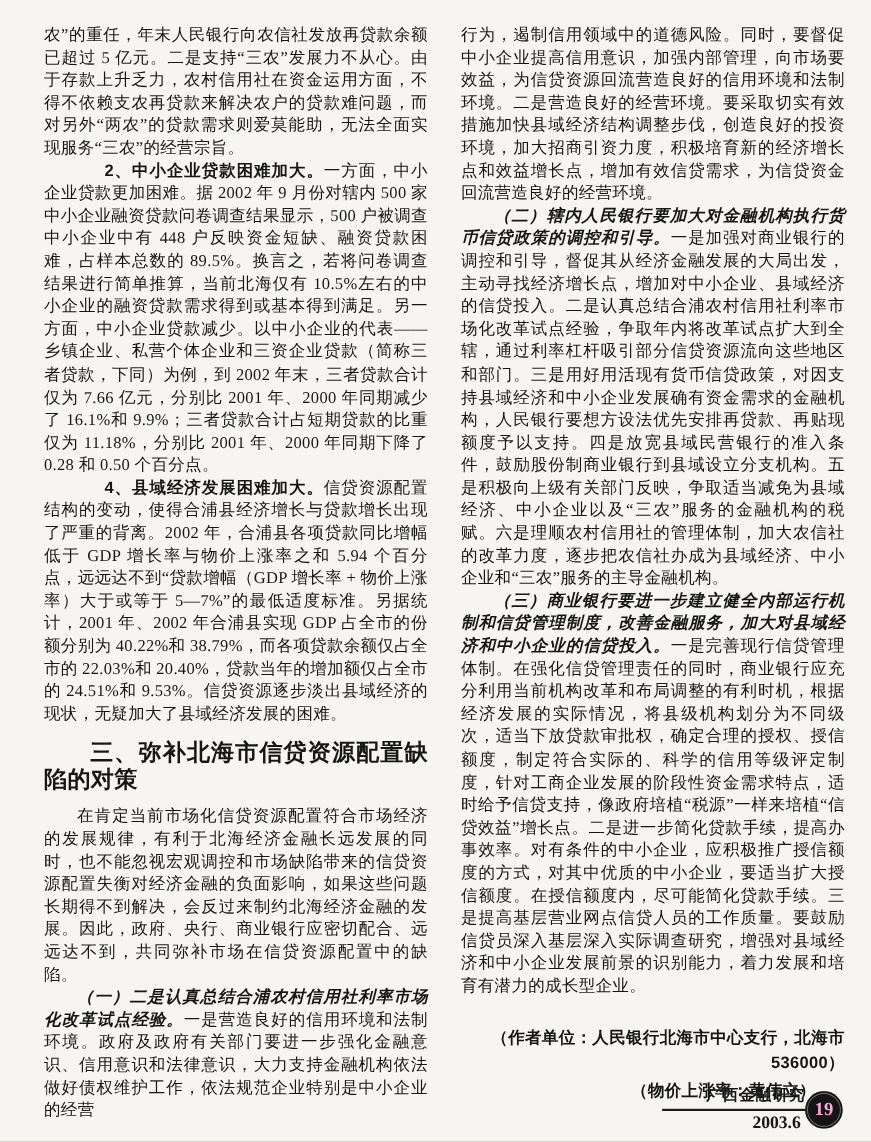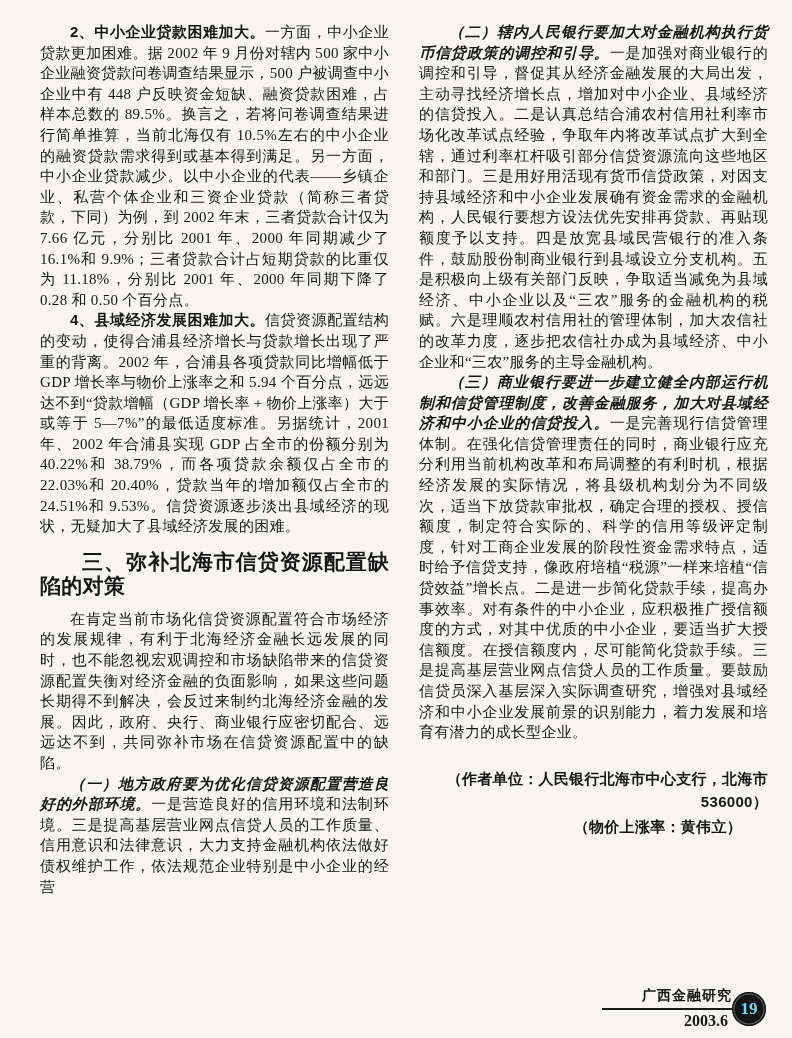--- a/index.html
+++ b/index.html
@@ -29,20 +29,21 @@
     letter-spacing:0.3px;
   }
   .para{
     margin:0;
     text-indent:2em;
   }
   .no-indent{text-indent:0;}
   .lead-hei{
     font-weight:700;
     font-family:"Liberation Sans","DejaVu Sans",sans-serif;
+    margin-left:25px;
   }
   .lead-kai{
     font-weight:700;
     font-style:italic;
   }
   .section-heading{
     margin:13px 0 11px;
     text-indent:2em;
     font-size:21px;
     line-height:24px;
@@ -83,51 +84,53 @@
   }
   .footer-issue{
     font-weight:700;
     font-size:16px;
     padding:2px 14px 0 0;
   }
   .footer-page{
     width:34px;height:34px;
     border-radius:50%;
     background:#141414;
-    color:#7dd3fc;
+    color:#f9a8d4;
     display:flex;
     align-items:center;
     justify-content:center;
     font-family:"Liberation Serif","DejaVu Serif",serif;
     font-weight:700;
     font-size:17px;
     margin-left:-10px;
     box-shadow:inset 0 0 0 1.5px #141414, inset 0 0 0 2.5px rgba(255,255,255,.35);
   }
 </style>
 </head>
 <body>
 
 <div class="page">
   <div class="columns">
 
     <div class="col">
+      <p class="para no-indent"><span>农”的重任，年末人民银行向农信社发放再贷款余额已超过 5 亿元。二是支持“三农”发展力不从心。由于存款上升乏力，农村信用社在资金运用方面，不得不依赖支农再贷款来解决农户的贷款难问题，而对另外“两农”的贷款需求则爱莫能助，无法全面实现服务“三农”的经营宗旨。</span></p>
 
       <p class="para"><span class="lead-hei">2、中小企业贷款困难加大。</span><span>一方面，中小企业贷款更加困难。据 2002 年 9 月份对辖内 500 家中小企业融资贷款问卷调查结果显示，500 户被调查中小企业中有 448 户反映资金短缺、融资贷款困难，占样本总数的 89.5%。换言之，若将问卷调查结果进行简单推算，当前北海仅有 10.5%左右的中小企业的融资贷款需求得到或基本得到满足。另一方面，中小企业贷款减少。以中小企业的代表——乡镇企业、私营个体企业和三资企业贷款（简称三者贷款，下同）为例，到 2002 年末，三者贷款合计仅为 7.66 亿元，分别比 2001 年、2000 年同期减少了 16.1%和 9.9%；三者贷款合计占短期贷款的比重仅为 11.18%，分别比 2001 年、2000 年同期下降了 0.28 和 0.50 个百分点。</span></p>
 
       <p class="para"><span class="lead-hei">4、县域经济发展困难加大。</span><span>信贷资源配置结构的变动，使得合浦县经济增长与贷款增长出现了严重的背离。2002 年，合浦县各项贷款同比增幅低于 GDP 增长率与物价上涨率之和 5.94 个百分点，远远达不到“贷款增幅（GDP 增长率 + 物价上涨率）大于或等于 5—7%”的最低适度标准。另据统计，2001 年、2002 年合浦县实现 GDP 占全市的份额分别为 40.22%和 38.79%，而各项贷款余额仅占全市的 22.03%和 20.40%，贷款当年的增加额仅占全市的 24.51%和 9.53%。信贷资源逐步淡出县域经济的现状，无疑加大了县域经济发展的困难。</span></p>
 
       <h2 class="section-heading">三、弥补北海市信贷资源配置缺陷的对策</h2>
 
       <p class="para"><span>在肯定当前市场化信贷资源配置符合市场经济的发展规律，有利于北海经济金融长远发展的同时，也不能忽视宏观调控和市场缺陷带来的信贷资源配置失衡对经济金融的负面影响，如果这些问题长期得不到解决，会反过来制约北海经济金融的发展。因此，政府、央行、商业银行应密切配合、远远达不到，共同弥补市场在信贷资源配置中的缺陷。</span></p>
 
-      <p class="para"><span class="lead-kai">（一）地方政府要为优化信贷资源配置营造良好的外部环境。</span><span>一是营造良好的信用环境和法制环境。三是提高基层营业网点信贷人员的工作质量、信用意识和法律意识，大力支持金融机构依法做好债权维护工作，依法规范企业特别是中小企业的经营</span></p>
+      <p class="para"><span class="lead-kai">（一）二是认真总结合浦农村信用社利率市场化改革试点经验。</span><span>一是营造良好的信用环境和法制环境。政府及政府有关部门要进一步强化金融意识、信用意识和法律意识，大力支持金融机构依法做好债权维护工作，依法规范企业特别是中小企业的经营</span></p>
     </div>
 
     <div class="col">
+      <p class="para no-indent"><span>行为，遏制信用领域中的道德风险。同时，要督促中小企业提高信用意识，加强内部管理，向市场要效益，为信贷资源回流营造良好的信用环境和法制环境。二是营造良好的经营环境。要采取切实有效措施加快县域经济结构调整步伐，创造良好的投资环境，加大招商引资力度，积极培育新的经济增长点和效益增长点，增加有效信贷需求，为信贷资金回流营造良好的经营环境。</span></p>
 
       <p class="para"><span class="lead-kai">（二）辖内人民银行要加大对金融机构执行货币信贷政策的调控和引导。</span><span>一是加强对商业银行的调控和引导，督促其从经济金融发展的大局出发，主动寻找经济增长点，增加对中小企业、县域经济的信贷投入。二是认真总结合浦农村信用社利率市场化改革试点经验，争取年内将改革试点扩大到全辖，通过利率杠杆吸引部分信贷资源流向这些地区和部门。三是用好用活现有货币信贷政策，对因支持县域经济和中小企业发展确有资金需求的金融机构，人民银行要想方设法优先安排再贷款、再贴现额度予以支持。四是放宽县域民营银行的准入条件，鼓励股份制商业银行到县域设立分支机构。五是积极向上级有关部门反映，争取适当减免为县域经济、中小企业以及“三农”服务的金融机构的税赋。六是理顺农村信用社的管理体制，加大农信社的改革力度，逐步把农信社办成为县域经济、中小企业和“三农”服务的主导金融机构。</span></p>
 
       <p class="para"><span class="lead-kai">（三）商业银行要进一步建立健全内部运行机制和信贷管理制度，改善金融服务，加大对县域经济和中小企业的信贷投入。</span><span>一是完善现行信贷管理体制。在强化信贷管理责任的同时，商业银行应充分利用当前机构改革和布局调整的有利时机，根据经济发展的实际情况，将县级机构划分为不同级次，适当下放贷款审批权，确定合理的授权、授信额度，制定符合实际的、科学的信用等级评定制度，针对工商企业发展的阶段性资金需求特点，适时给予信贷支持，像政府培植“税源”一样来培植“信贷效益”增长点。二是进一步简化贷款手续，提高办事效率。对有条件的中小企业，应积极推广授信额度的方式，对其中优质的中小企业，要适当扩大授信额度。在授信额度内，尽可能简化贷款手续。三是提高基层营业网点信贷人员的工作质量。要鼓励信贷员深入基层深入实际调查研究，增强对县域经济和中小企业发展前景的识别能力，着力发展和培育有潜力的成长型企业。</span></p>
 
       <p class="byline">（作者单位：人民银行北海市中心支行，北海市 536000）</p>
       <p class="byline editor">（物价上涨率：黄伟立）</p>
     </div>
 
   </div>

